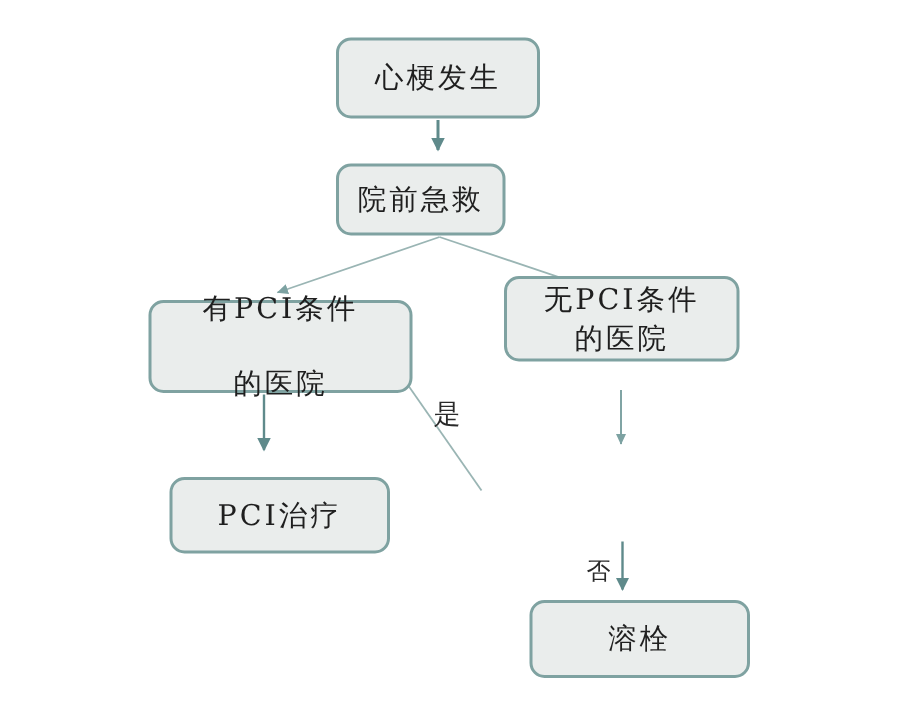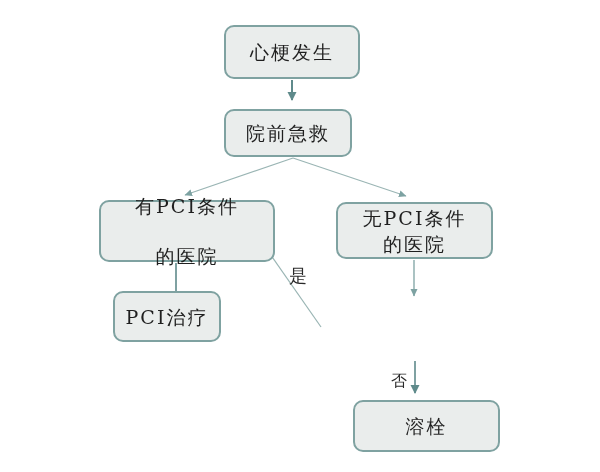--- a/index.html
+++ b/index.html
@@ -67,35 +67,35 @@
 
     <line x1="321" y1="327" x2="261" y2="241" stroke="#9ab5b4" stroke-width="1.2" marker-end="url(#ah-light)"></line>
 
     <line x1="415" y1="361" x2="415" y2="393" stroke="#5f8a8b" stroke-width="1.6" marker-end="url(#ah-dark)"></line>
   </svg>
 
   <div class="node" style="left:224px; top:25px;  width:136px; height:54px;">
     <span>心梗发生</span>
   </div>
 
-  <div class="node" style="left:224px; top:109px; width:128px; height:48px;">
+  <div class="node" style="left:224px; top:109px; width:113px; height:48px;">
     <span>院前急救</span>
   </div>
 
   <div class="node" style="left:99px;  top:200px; width:176px; height:62px;gap:24px;">
     <span>有PCI条件</span>
     <span>的医院</span>
   </div>
 
-  <div class="node" style="left:336px; top:202px; width:157px; height:57px;">
+  <div class="node" style="left:336px; top:184px; width:157px; height:57px;">
     <span>无PCI条件</span>
     <span>的医院</span>
   </div>
 
-  <div class="node" style="left:113px; top:291px; width:108px; height:51px;">
+  <div class="node" style="left:113px; top:318px; width:147px; height:51px;">
     <span>PCI治疗</span>
   </div>
 
 
   <div class="node" style="left:353px; top:400px; width:147px; height:52px;">
     <span>溶栓</span>
   </div>
 
   <div class="edge-label yes">是</div>
   <div class="edge-label no">否</div>

